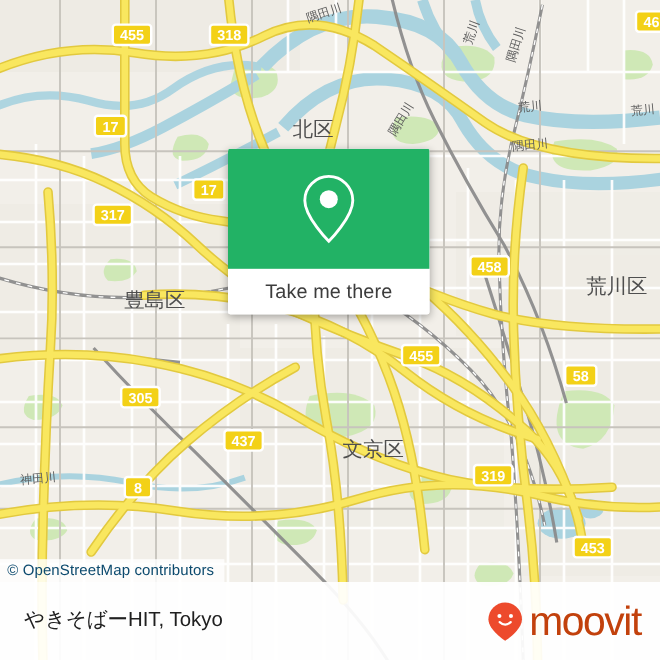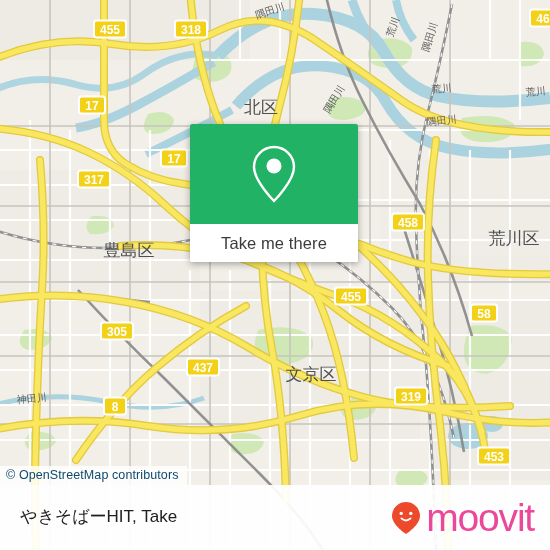--- a/index.html
+++ b/index.html
@@ -70,23 +70,23 @@
   #brand {
     position: absolute;
     right: 16px;
     top: 16px;
     display: flex;
     align-items: center;
     height: 34px;
   }
   #brand-pin { margin-right: 5px; display:block; }
   #brand-text {
-    font-size: 39px;
+    font-size: 34px;
     line-height: 34px;
-    color: #ec4899;
+    color: #c2410c;
     letter-spacing: -1.2px;
     font-weight: 400;
   }
 
   
   #card {
     position: absolute;
     left: 190px;
     top: 124px;
     width: 168px;
@@ -335,21 +335,21 @@
     </div>
     <div id="card-bottom">
       <span id="card-label">Take me there</span>
     </div>
   </div>
 
   <div id="attribution">© OpenStreetMap contributors</div>
 
   <div id="footer">
     <div id="footer-inner">
-      <div id="place-name">やきそばーHIT, Take</div>
+      <div id="place-name">やきそばーHIT, Tokyo</div>
       <div id="brand">
         <svg id="brand-pin" width="30" height="34" viewBox="0 0 30 34">
           <path d="M15 1 C7.3 1 1 7.3 1 15 C1 24 15 33 15 33 C15 33 29 24 29 15 C29 7.3 22.7 1 15 1 Z" fill="#ed4a2c"></path>
           <circle cx="10.2" cy="12.4" r="1.7" fill="#ffffff"></circle>
           <circle cx="19.8" cy="12.4" r="1.7" fill="#ffffff"></circle>
           <path d="M10.4 17.4 q4.6 4.2 9.2 0" stroke="#ffffff" stroke-width="1.8" fill="none" stroke-linecap="round"></path>
         </svg>
         <span id="brand-text">moovit</span>
       </div>
     </div>

